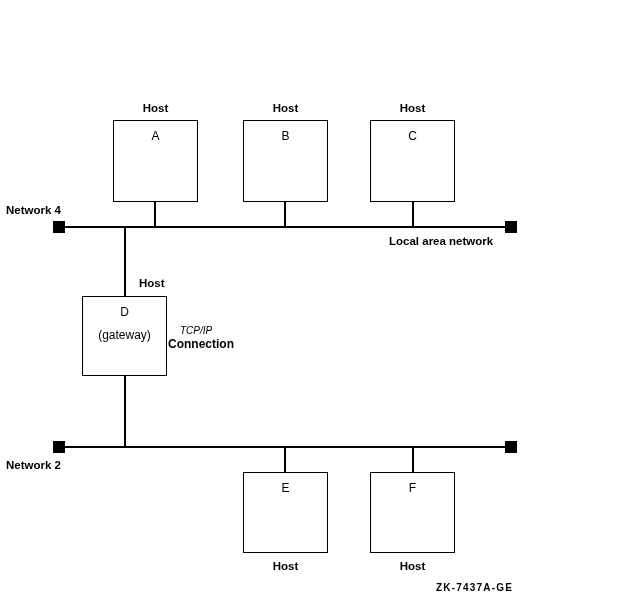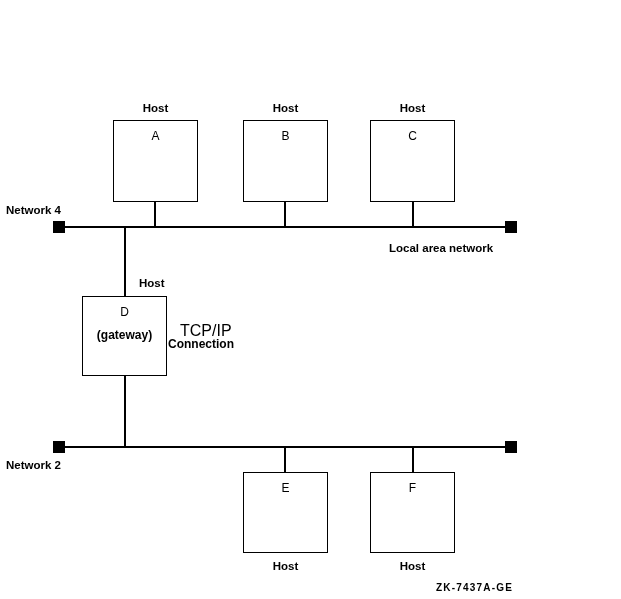--- a/index.html
+++ b/index.html
@@ -28,21 +28,21 @@
     display: block;
     margin-top: 8px;
     font-size: 12px;
     font-weight: 400;
     line-height: 14px;
   }
   .host-sublabel {
     display: block;
     margin-top: 9px;
     font-size: 12px;
-    font-weight: 700;
+    font-weight: 400;
     line-height: 14px;
   }
   
   .lbl {
     position: absolute;
     font-size: 11.5px;
     font-weight: 700;
     line-height: 13px;
     white-space: nowrap;
   }
@@ -104,29 +104,29 @@
     <span class="host-letter">A</span>
   </div>
   <div class="host-box" style="left:243px; top:120px; width:85px; height:82px;">
     <span class="host-letter">B</span>
   </div>
   <div class="host-box" style="left:370px; top:120px; width:85px; height:82px;">
     <span class="host-letter">C</span>
   </div>
 
   <div class="lbl" style="left:6px; top:204px;">Network 4</div>
-  <div class="lbl" style="left:389px; top:242px;">Local area network</div>
+  <div class="lbl" style="left:389px; top:235px;">Local area network</div>
 
   <div class="lbl" style="left:139px; top:277px;">Host</div>
   <div class="host-box" style="left:82px; top:296px; width:85px; height:80px;">
     <span class="host-letter">D</span>
     <span class="host-sublabel">(gateway)</span>
   </div>
 
-  <div class="lbl normal" style="left:180px; top:324px; font-size:16px;">TCP/IP</div>
+  <div class="lbl normal" style="left:180px; top:324px; font-size:10px;font-style:italic;">TCP/IP</div>
   <div class="lbl" style="left:168px; top:338px; font-size:12px;">Connection</div>
 
   <div class="lbl" style="left:6px; top:459px;text-align:right;">Network 2</div>
 
   <div class="host-box" style="left:243px; top:472px; width:85px; height:81px;">
     <span class="host-letter">E</span>
   </div>
   <div class="host-box" style="left:370px; top:472px; width:85px; height:81px;">
     <span class="host-letter">F</span>
   </div>

